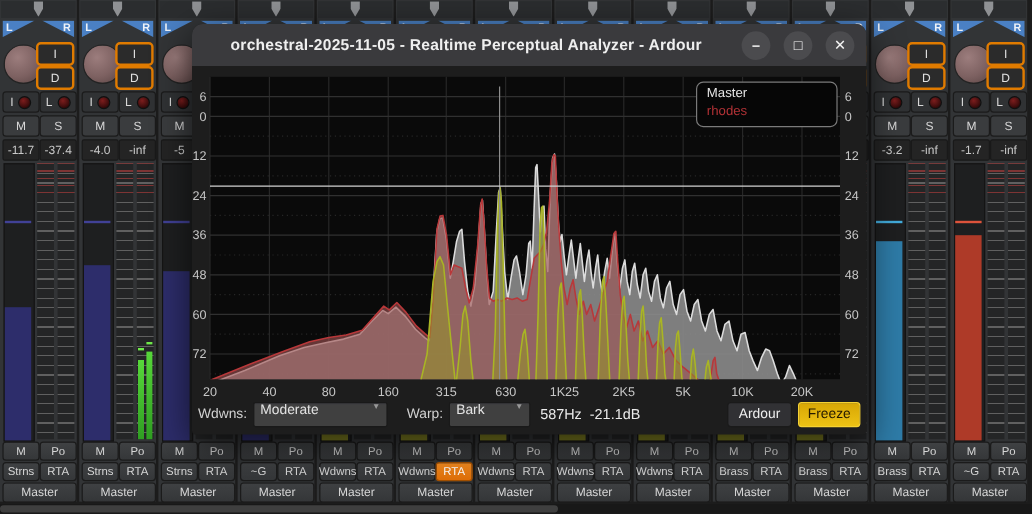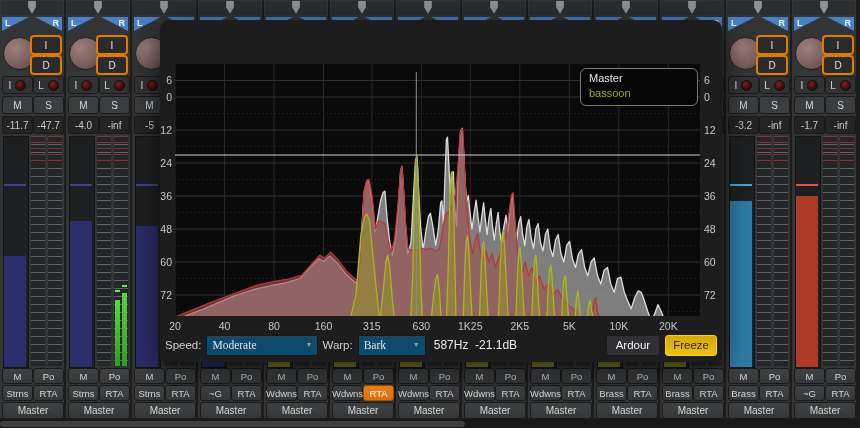--- a/index.html
+++ b/index.html
@@ -56,22 +56,22 @@
     display:flex;align-items:center;padding:0 10px;}
   #titletext{flex:1;text-align:center;color:#efefef;font-weight:bold;font-size:13px;letter-spacing:.2px;}
   .winbtn{width:24px;height:24px;border-radius:50%;background:#4b4b4e;color:#f4f4f4;font-size:12px;font-weight:bold;
     display:flex;align-items:center;justify-content:center;margin-left:11px;flex:0 0 auto;}
   #plotsvg{position:absolute;left:0;top:0;}
   #legend{position:absolute;left:420px;top:48px;width:100px;background:#060606;border:1px solid #7a7a7a;
     border-radius:6px;padding:2px 8px 4px 8px;}
   .legrow{font-size:11px;line-height:15px;}
   #controls{position:absolute;left:5px;right:5px;bottom:5px;height:24px;display:flex;align-items:center;}
   .ctl-label{color:#d2d2d2;font-size:11.5px;margin-right:5px;}
-  .combo{height:19px;background:#0c4a6e;border:1px solid #191919;box-shadow:inset 0 1px 0 #3d3d41;border-radius:2px;
-    color:#e3e3e3;font-size:11.5px;display:flex;align-items:center;padding:0 5px;font-family:Liberation Serif, serif;}
+  .combo{height:19px;background:#404040;border:1px solid #191919;box-shadow:inset 0 1px 0 #3d3d41;border-radius:2px;
+    color:#e3e3e3;font-size:11.5px;display:flex;padding:0 5px;}
   .combo .chev{margin-left:auto;color:#999;font-size:7px;padding-left:6px;}
   #speedcombo{width:100px;} #warpcombo{width:56px;margin-right:8px;}
   #readout{color:#eaeaea;font-size:12px;white-space:pre;}
   #clearbtn{margin-left:auto;height:19px;padding:0 9px;background:#313134;border:1px solid #1a1a1a;border-radius:3px;
     color:#eee;font-size:11.5px;display:flex;align-items:center;}
   #freezebtn{height:19px;margin-left:5px;padding:0 7px;background:linear-gradient(#d8a705,#edc214);
     border:1px solid #f6d232;border-radius:3px;color:#241a00;font-size:11.5px;display:flex;align-items:center;}
 </style>
 </head>
 <body>
@@ -93,21 +93,21 @@
           <div style="font-size: 10px;">I</div>
           <div class="led"></div>
         </div>
         <div class="cell c2 ledrow">
           <div style="font-size: 10px;">L</div>
           <div class="led"></div>
         </div>
         <div class="cell c1 msrow">M</div>
         <div class="cell c2 msrow">S</div>
         <div class="cell c1 valcell">-11.7</div>
-        <div class="cell c2 valcell">-47.7</div>
+        <div class="cell c2 valcell">-37.4</div>
         <div class="fzone">
           <div class="ftrack">
             <div class="ffill" style="top: 119px; background: rgb(45, 45, 107);"></div>
             <div class="fmark" style="background: rgb(45, 45, 107); filter: brightness(1.6);"></div>
           </div>
           <div class="ticks ticksA"></div>
           <div class="ticks ticksB"></div>
         </div>
         <div class="botbtn c1 rowmpo" style="left: 2px;">M</div>
         <div class="botbtn rowmpo" style="left: 33px;">Po</div>
@@ -552,20 +552,26 @@
         <div class="botbtn rowname" style="left: 33px;">RTA</div>
         <div class="masterbtn">Master</div>
       </div>
     </div>
 
   <div id="scrollbar">
     <div id="scrollthumb"></div>
   </div>
 
   <div id="dialog">
+    <div id="titlebar">
+      <div id="titletext">orchestral-2025-11-05 - Realtime Perceptual Analyzer - Ardour</div>
+      <div class="winbtn">–</div>
+      <div class="winbtn">□</div>
+      <div class="winbtn">✕</div>
+    </div>
 
     <svg id="plotsvg" width="562" height="342" viewBox="0 0 562 342">
         <rect x="15" y="44" width="525" height="252" fill="#0a0a0a"></rect>
         <clipPath id="plotclip">
           <rect x="15" y="44" width="525" height="252"></rect>
         </clipPath>
         <line x1="15" y1="44" x2="15" y2="296" stroke="#272727" stroke-width="1"></line>
         <line x1="64.5" y1="44" x2="64.5" y2="296" stroke="#272727" stroke-width="1"></line>
         <line x1="114" y1="44" x2="114" y2="296" stroke="#272727" stroke-width="1"></line>
         <line x1="163.5" y1="44" x2="163.5" y2="296" stroke="#272727" stroke-width="1"></line>
@@ -622,30 +628,30 @@
         <text x="261.3753562132459" y="310" text-anchor="middle" fill="#c6c6c6" font-size="10.5" font-family="&quot;Liberation Sans&quot;,sans-serif">630</text>
         <text x="310.3063220907733" y="310" text-anchor="middle" fill="#c6c6c6" font-size="10.5" font-family="&quot;Liberation Sans&quot;,sans-serif">1K25</text>
         <text x="359.8063220907733" y="310" text-anchor="middle" fill="#c6c6c6" font-size="10.5" font-family="&quot;Liberation Sans&quot;,sans-serif">2K5</text>
         <text x="409.3063220907733" y="310" text-anchor="middle" fill="#c6c6c6" font-size="10.5" font-family="&quot;Liberation Sans&quot;,sans-serif">5K</text>
         <text x="458.8063220907733" y="310" text-anchor="middle" fill="#c6c6c6" font-size="10.5" font-family="&quot;Liberation Sans&quot;,sans-serif">10K</text>
         <text x="508.3063220907733" y="310" text-anchor="middle" fill="#c6c6c6" font-size="10.5" font-family="&quot;Liberation Sans&quot;,sans-serif">20K</text>
       </svg>
 
     <div id="legend">
         <div class="legrow" style="color: rgb(230, 230, 230);">Master</div>
-        <div class="legrow" style="color: rgb(159, 174, 28);">bassoon</div>
+        <div class="legrow" style="color: rgb(178, 50, 54);">rhodes</div>
       </div>
 
     <div id="controls">
-      <span class="ctl-label">Speed:</span>
+      <span class="ctl-label">Wdwns:</span>
       <div class="combo" id="speedcombo">
         <span>Moderate</span>
         <span class="chev">▼</span>
       </div>
-      <span class="ctl-label" style="margin-left:4px;">Warp:</span>
+      <span class="ctl-label" style="margin-left:16px;">Warp:</span>
       <div class="combo" id="warpcombo">
         <span>Bark</span>
         <span class="chev">▼</span>
       </div>
       <span id="readout">587Hz  -21.1dB</span>
       <div id="clearbtn">Ardour</div>
       <div id="freezebtn">Freeze</div>
     </div>
   </div>
 

